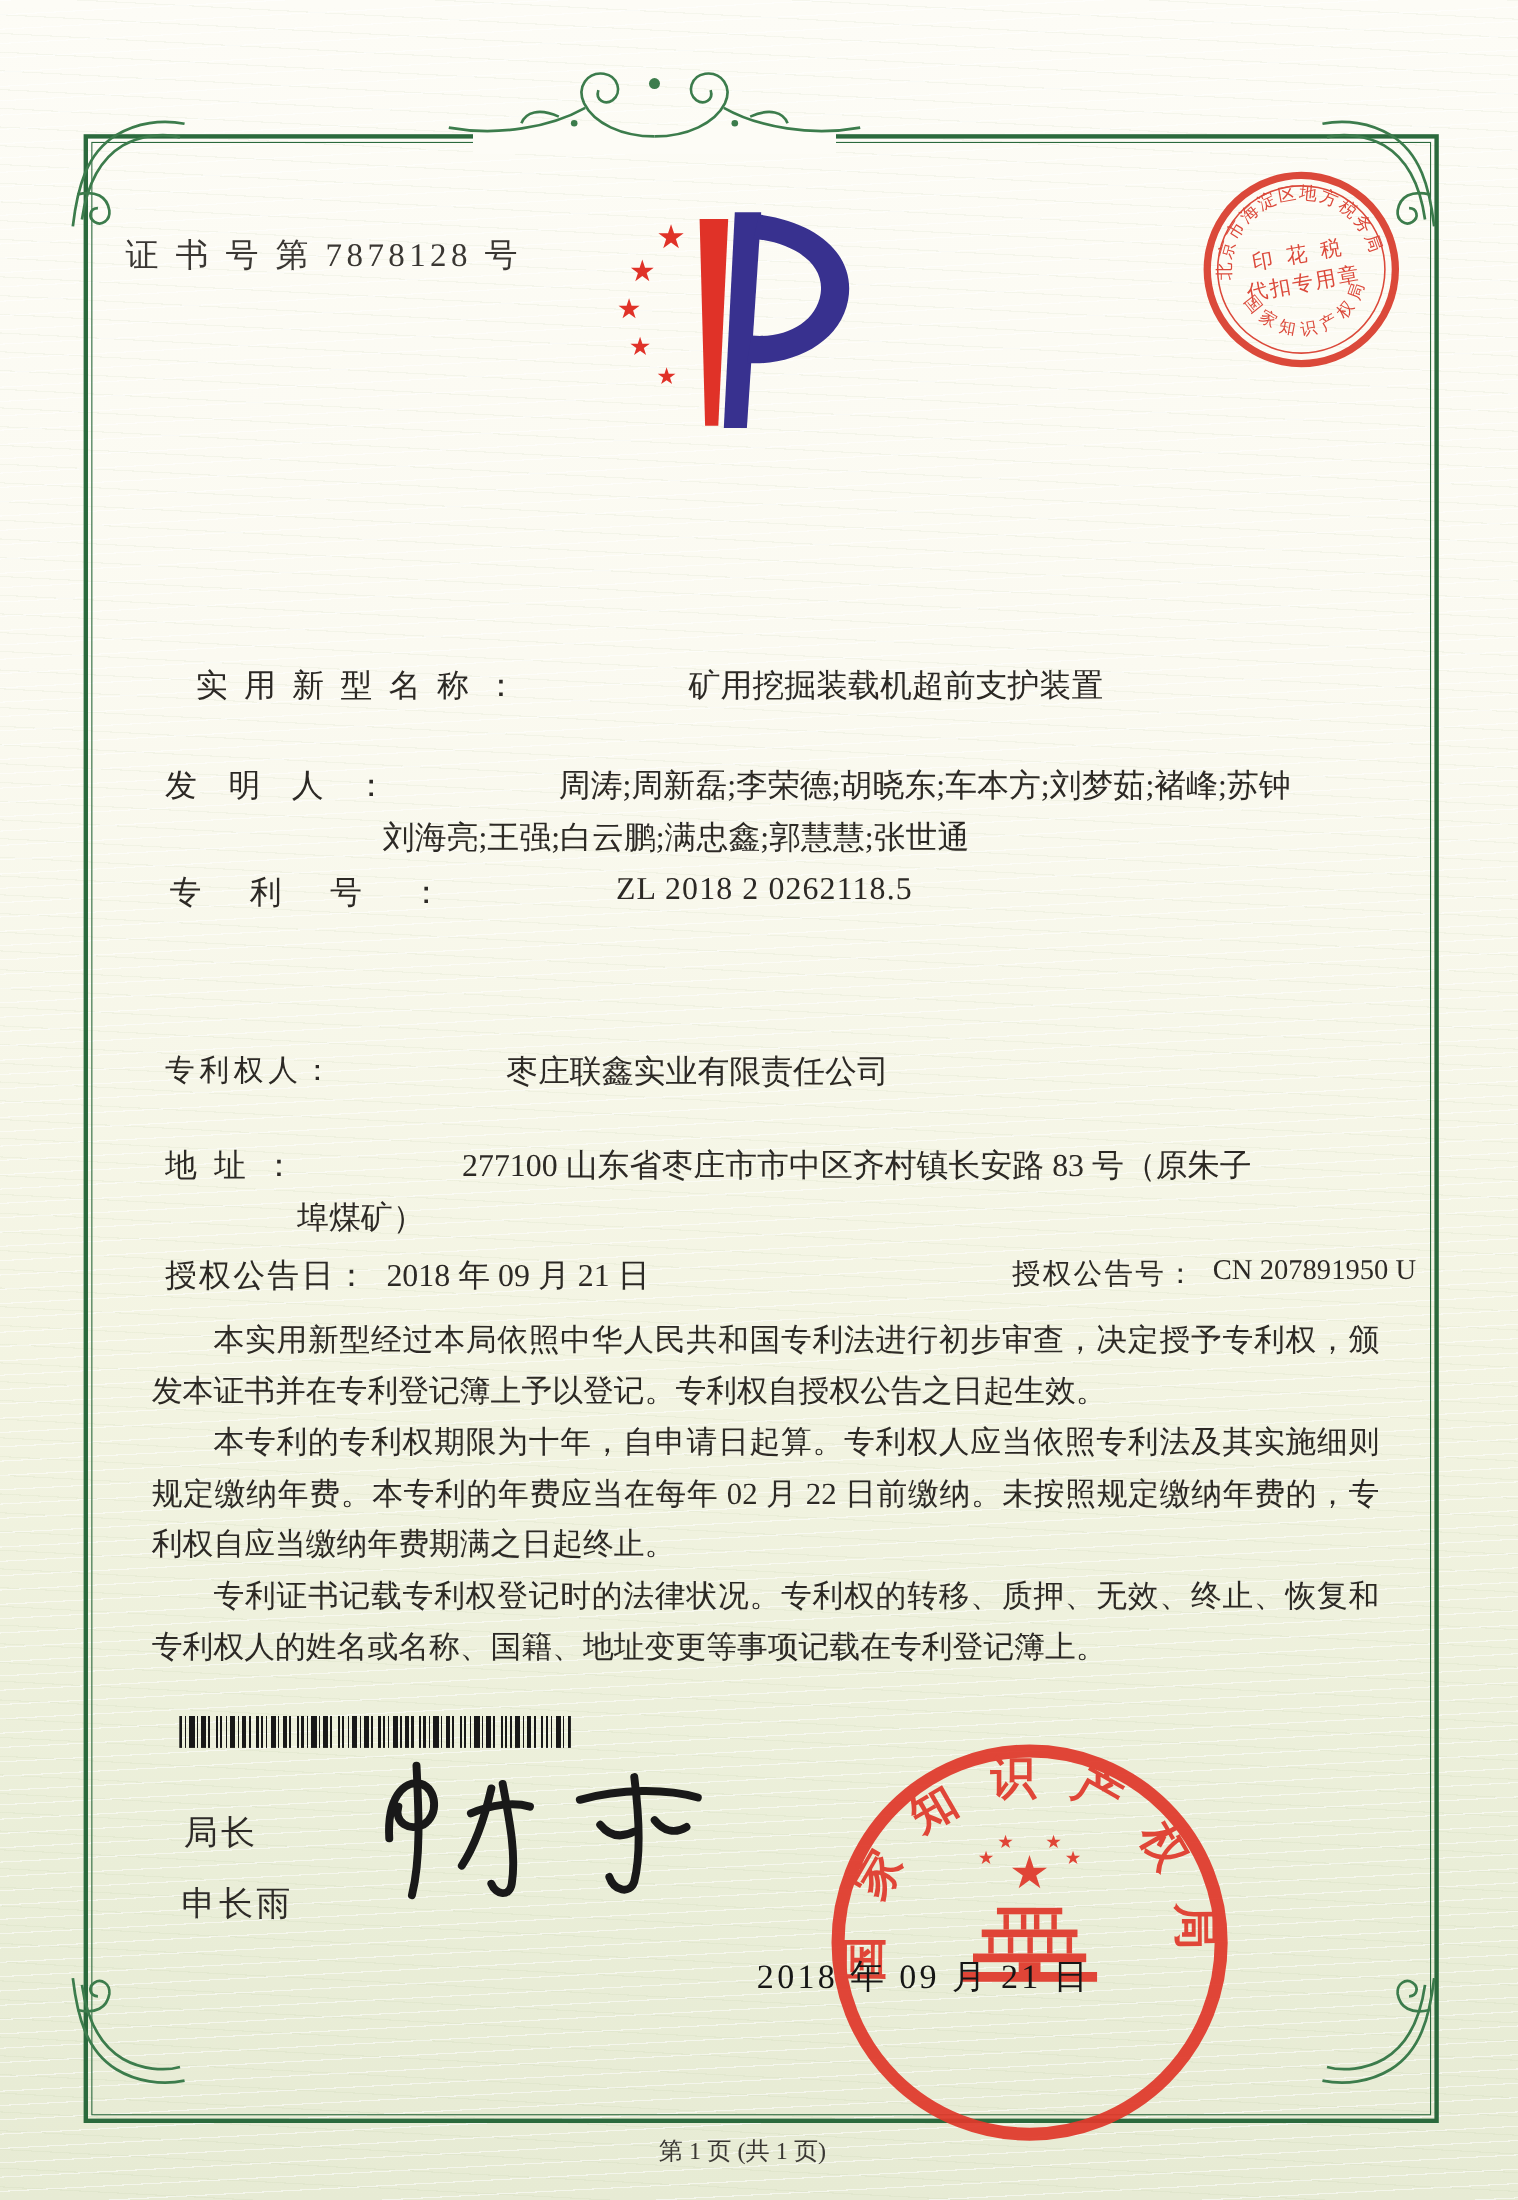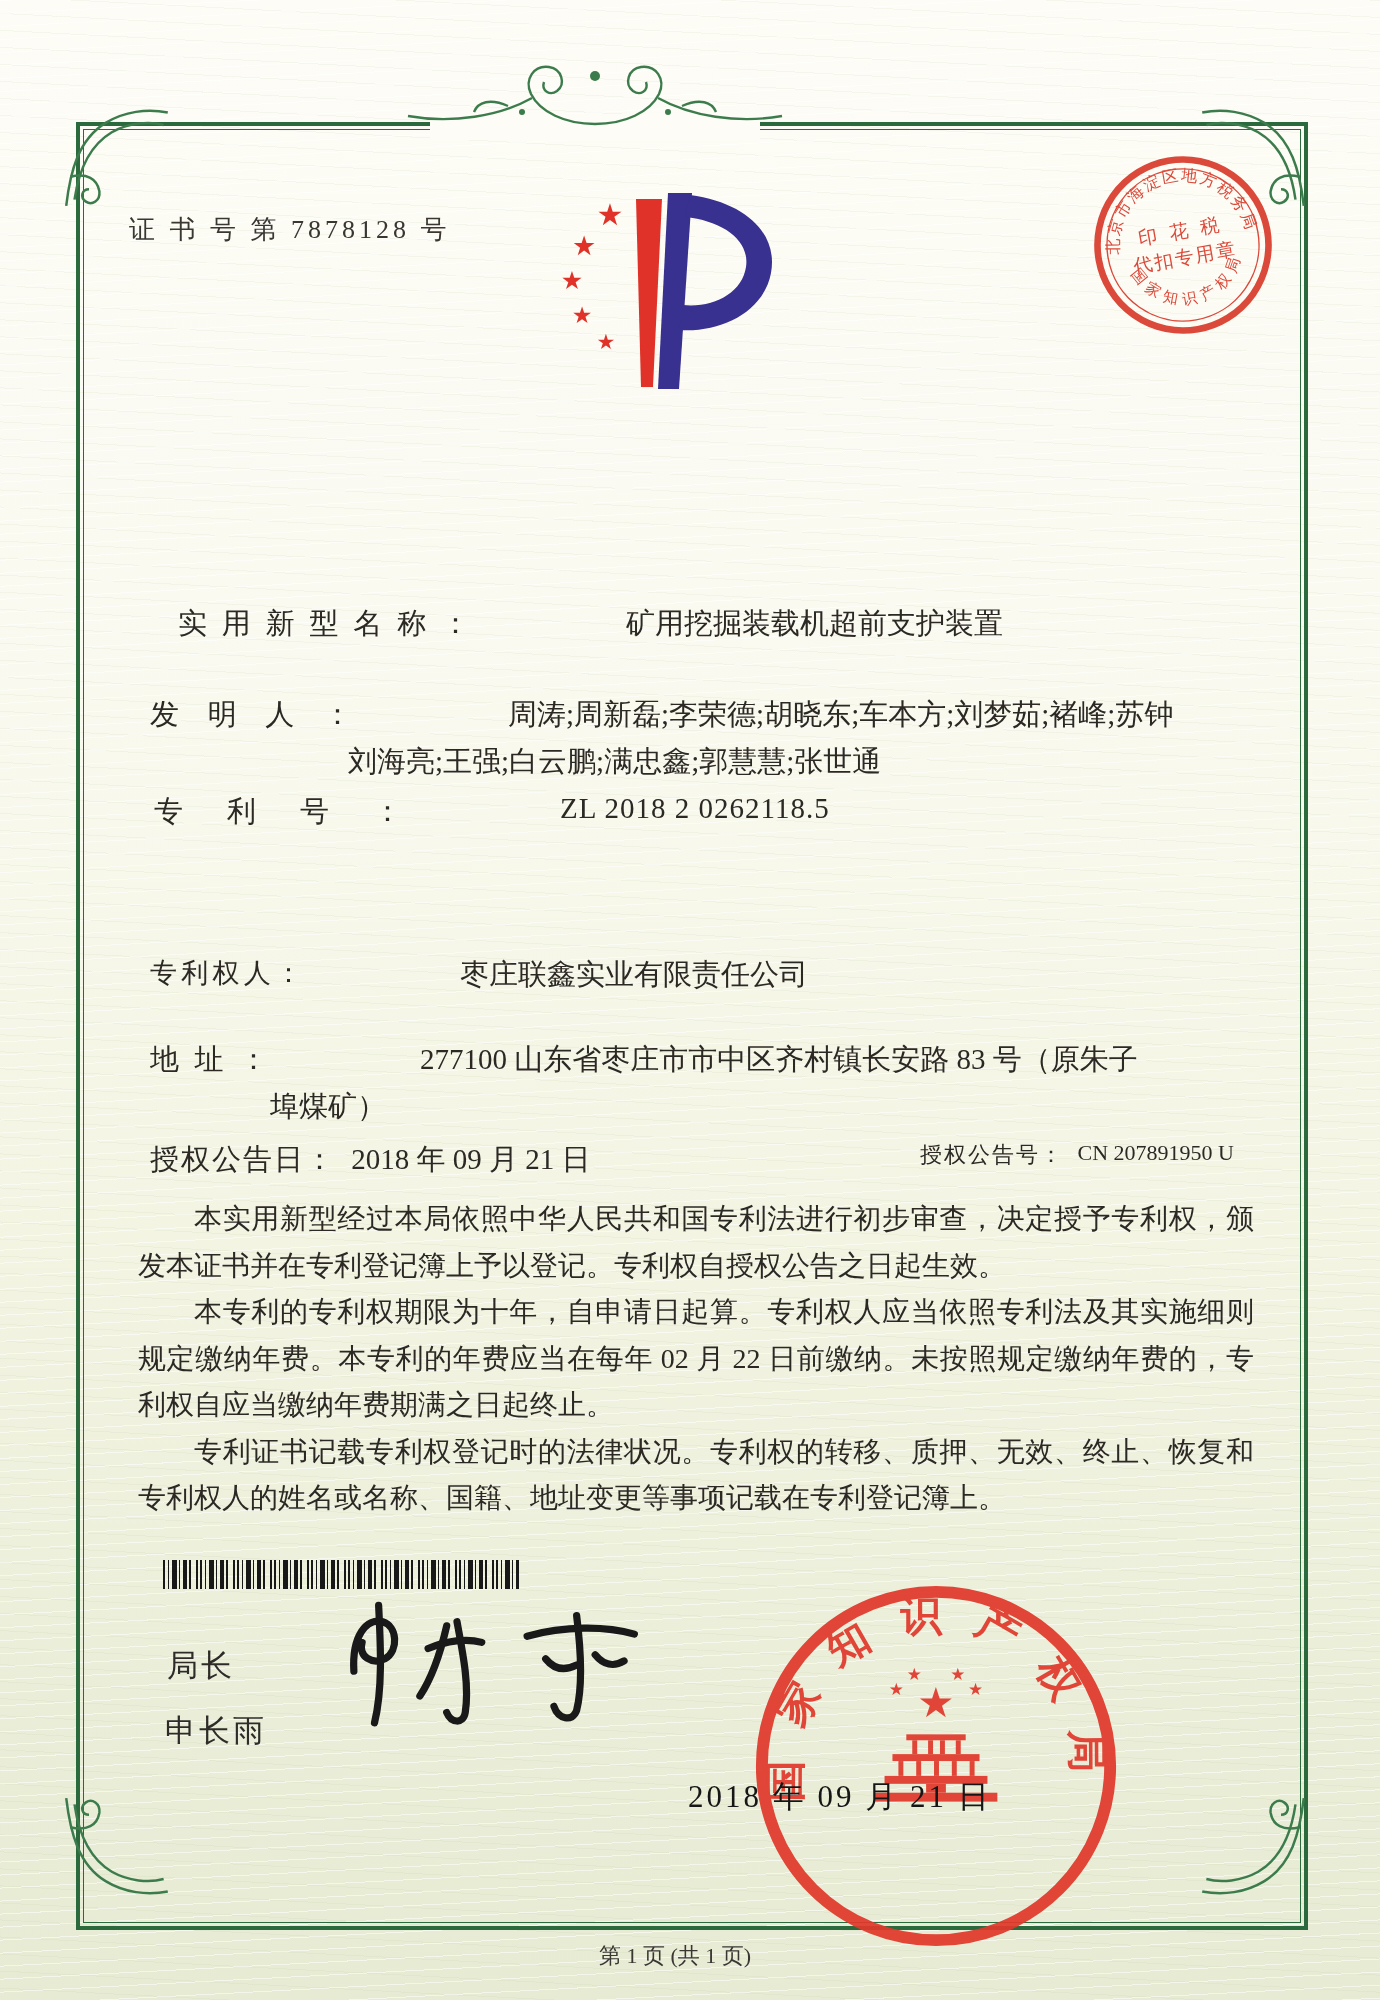--- a/index.html
+++ b/index.html
@@ -16,21 +16,21 @@
   .waves{position:absolute;inset:0;pointer-events:none;
     background:
       repeating-linear-gradient(177deg, rgba(255,255,255,.55) 0 1px, transparent 1px 13px),
       repeating-linear-gradient(183deg, rgba(140,165,110,.07) 0 1px, transparent 1px 17px);
   }
   .frame{position:absolute;left:76px;top:122px;right:72px;bottom:70px;
     border:4px solid #2b6a3d;}
   .frame::before{content:"";position:absolute;inset:3px;border:1.5px solid #2b6a3d;}
   .orn-patch{position:absolute;left:430px;top:114px;width:330px;height:26px;background:#fdfcf6;}
   .ornament{position:absolute;pointer-events:none;}
-  .cert-no{position:absolute;left:129px;top:212px;font-size:26px;letter-spacing:4px;color:#3a3733;}
+  .cert-no{position:absolute;left:114px;top:212px;font-size:30px;letter-spacing:4px;color:#3a3733;}
   .logo{position:absolute;left:552px;top:190px;width:224px;height:202px;}
   .title{position:absolute;left:352px;top:408px;font-size:78px;font-weight:700;
     letter-spacing:16px;color:#121212;white-space:nowrap;}
   .row{position:absolute;font-size:29px;white-space:nowrap;color:#2c2925;}
   .lab{display:inline-block;text-align-last:justify;vertical-align:top;}
   .lab-name{width:292px;}
   .lab-inv{width:202px;}
   .lab-pat{width:248px;}
   .lab-own{width:152px;font-size:27px;}
   .lab-addr{width:118px;}
@@ -145,21 +145,21 @@
   </div>
   <div class="row" style="left:150px;top:1040px;">
     <span class="lab lab-addr">地址：</span>
     <span class="v-addr">277100 山东省枣庄市市中区齐村镇长安路 83 号（原朱子</span>
   </div>
   <div class="row" style="left:270px;top:1087px;">埠煤矿）</div>
   <div class="row" style="left:150px;top:1140px;">
     <span class="lab lab-compact">授权公告日：</span>
     <span class="val">2018 年 09 月 21 日</span>
   </div>
-  <div class="row" style="left:920px;top:1140px;font-size:22px;">
+  <div class="row" style="left:920px;top:1140px;font-size:26px;">
     <span class="lab lab-compact">授权公告号：</span>
     <span class="val">CN 207891950 U</span>
   </div>
 
   <div class="bodytext">
     <p>本实用新型经过本局依照中华人民共和国专利法进行初步审查，决定授予专利权，颁发本证书并在专利登记簿上予以登记。专利权自授权公告之日起生效。</p>
     <p>本专利的专利权期限为十年，自申请日起算。专利权人应当依照专利法及其实施细则规定缴纳年费。本专利的年费应当在每年 02 月 22 日前缴纳。未按照规定缴纳年费的，专利权自应当缴纳年费期满之日起终止。</p>
     <p>专利证书记载专利权登记时的法律状况。专利权的转移、质押、无效、终止、恢复和专利权人的姓名或名称、国籍、地址变更等事项记载在专利登记簿上。</p>
   </div>
 

